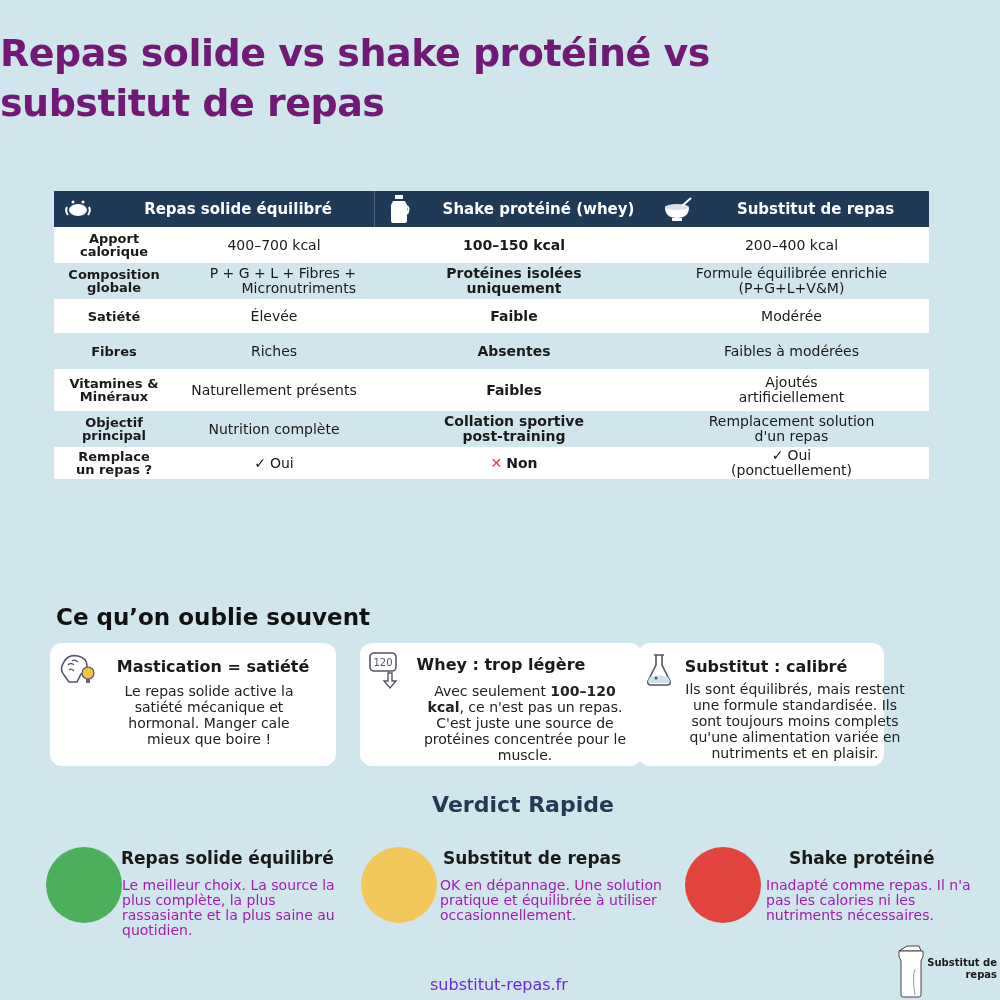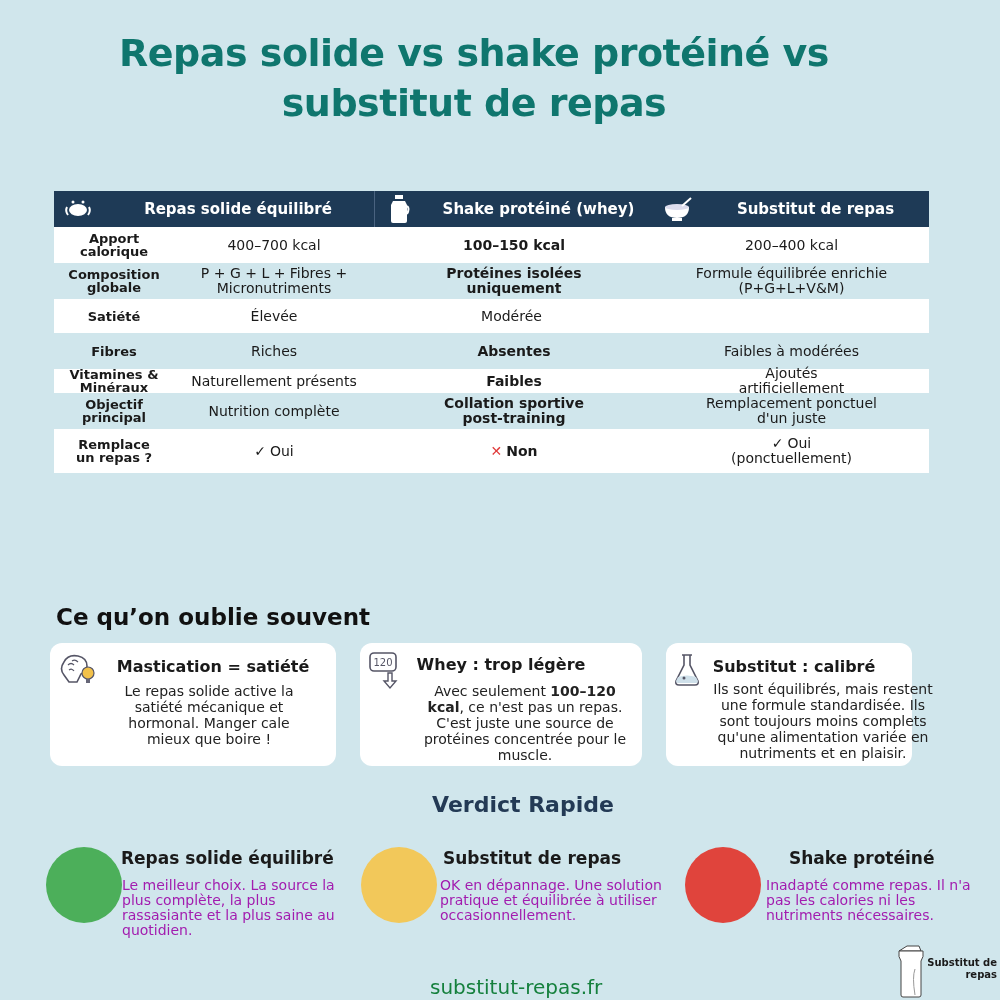--- a/index.html
+++ b/index.html
@@ -6,26 +6,25 @@
   html, body { width: 1000px; height: 1000px; }
   body {
     background: #d0e6ec;
     font-family: "DejaVu Sans", sans-serif;
     color: #1a1a1a;
     position: relative;
     overflow: hidden;
   }
   .title {
     position: absolute; top: 28px; left: 0; width: 948px;
-    text-align: center;
     font-family: "DejaVu Sans", sans-serif;
     font-weight: bold;
     font-size: 38px;
     line-height: 50px;
-    color: #0f766e;
+    color: #701a75;
     letter-spacing: -0.5px;
   }
   
   .cmp {
     position: absolute; left: 54px; top: 191px; width: 875px;
   }
   .cmp-head {
     display: flex; height: 36px; background: #1e3a56; color: #fff;
   }
   .hcell {
@@ -35,21 +34,21 @@
   .hcell .hicon { width: 48px; display: flex; justify-content: center; align-items: center; }
   .hcell .hlabel { flex: 1; text-align: center; }
   .hc1 { width: 320px; }
   .hc2 { width: 280px; border-left: 1px solid #4a6380; }
   .hc3 { width: 275px; }
   .row { display: flex; font-size: 14px; }
   .row.white { background: #ffffff; }
   .row.blue { background: #d0e6ec; }
   .cell { display: flex; align-items: center; justify-content: center; text-align: center; line-height: 15px; }
   .c0 { width: 120px; font-weight: bold; font-size: 13px; line-height: 13px; }
-  .c1 { width: 200px; }
+  .c1 { width: 200px; text-align: right; }
   .c2 { width: 280px; font-weight: bold; }
   .c3 { width: 275px; }
   .check { color: #1a1a1a; margin-right: 4px; }
   .cross { color: #e03a3a; margin-right: 4px; }
 
   .section-title {
     position: absolute; left: 56px; top: 604px;
     font-weight: bold; font-size: 23px; color: #111;
   }
   .card {
@@ -65,21 +64,21 @@
     position: absolute; top: 40px; font-size: 14px; line-height: 16px; text-align: center; color: #222;
   }
   .verdict-title {
     position: absolute; top: 792px; left: 0; width: 1000px; text-align: center;
     font-weight: bold; font-size: 22px; color: #233a55; padding-left: 46px;
   }
   .dot { position: absolute; border-radius: 50%; width: 76px; height: 76px; }
   .vtitle { position: absolute; font-weight: bold; font-size: 17px; }
   .vbody { position: absolute; font-size: 14px; line-height: 15px; color: #a21caf; }
   .footer {
-    position: absolute; top: 975px; left: 430px; font-size: 20px; color: #15803d;
+    position: absolute; top: 975px; left: 430px; font-size: 16px; color: #6d28d9;
   }
   .brand { position: absolute; left: 895px; top: 943px; }
   .brand-text {
     position: absolute; left: 927px; top: 957px; width: 70px;
     font-size: 10px; font-weight: bold; text-align: right; line-height: 12px;
   }
 </style>
 </head>
 <body>
 
@@ -132,41 +131,42 @@
   </div>
   <div class="row blue" style="height:36px">
     <div class="cell c0">Composition globale</div>
     <div class="cell c1" style="padding:0 18px">P + G + L + Fibres + Micronutriments</div>
     <div class="cell c2" style="padding:0 70px">Protéines isolées uniquement</div>
     <div class="cell c3" style="padding:0 40px">Formule équilibrée enrichie (P+G+L+V&amp;M)</div>
   </div>
   <div class="row white" style="height:34px">
     <div class="cell c0">Satiété</div>
     <div class="cell c1">Élevée</div>
+    <div class="cell c2">Faible</div>
     <div class="cell c3">Modérée</div>
   </div>
   <div class="row blue" style="height:36px">
     <div class="cell c0">Fibres</div>
     <div class="cell c1">Riches</div>
     <div class="cell c2">Absentes</div>
     <div class="cell c3">Faibles à modérées</div>
   </div>
-  <div class="row white" style="height:24px">
+  <div class="row white" style="height:42px">
     <div class="cell c0" style="padding:0 8px">Vitamines &amp; Minéraux</div>
     <div class="cell c1">Naturellement présents</div>
     <div class="cell c2">Faibles</div>
     <div class="cell c3" style="padding:0 80px">Ajoutés artificiellement</div>
   </div>
   <div class="row blue" style="height:36px">
     <div class="cell c0" style="padding:0 22px">Objectif principal</div>
     <div class="cell c1">Nutrition complète</div>
     <div class="cell c2" style="padding:0 50px">Collation sportive post-training</div>
-    <div class="cell c3" style="padding:0 50px">Remplacement ponctuel d'un juste</div>
-  </div>
-  <div class="row white" style="height:44px">
+    <div class="cell c3" style="padding:0 50px">Remplacement solution d'un repas</div>
+  </div>
+  <div class="row white" style="height:32px">
     <div class="cell c0" style="padding:0 18px">Remplace un repas ?</div>
     <div class="cell c1">
       <span class="check">✓</span>
       <span>Oui</span>
     </div>
     <div class="cell c2">
       <span class="cross">✕</span>
       <span>Non</span>
     </div>
     <div class="cell c3" style="padding:0 80px">
@@ -195,21 +195,21 @@
     <svg width="34" height="40" viewBox="0 0 34 40">
         <rect x="2" y="2" width="26" height="18" rx="4" fill="none" stroke="#556" stroke-width="1.6"></rect>
         <text x="15" y="15" font-size="10" text-anchor="middle" fill="#556" font-family="DejaVu Sans, sans-serif">120</text>
         <path d="M20 22 v8 h-4 l6 7 l6 -7 h-4 v-8 z" fill="#fff" stroke="#556" stroke-width="1.4"></path>
       </svg>
   </span>
   <div class="ctitle" style="top:12px;padding-left:0">Whey : trop légère</div>
   <div class="cbody" style="left:54px;width:222px"><span>Avec seulement </span><b>100–120 kcal</b><span>, ce n'est pas un repas. C'est juste une source de protéines concentrée pour le muscle.</span></div>
 </div>
 
-<div class="card" style="left:666px;width:246px">
+<div class="card" style="left:638px;width:246px">
   <span class="cicon" style="left:8px;top:10px">
     <svg width="26" height="34" viewBox="0 0 26 34">
         <path d="M8 2 h10 M10 2 v10 l-8 16 q-1 4 3 4 h16 q4 0 3 -4 l-8 -16 v-10" fill="none" stroke="#556" stroke-width="1.6"></path>
         <path d="M4 24 q9 -3 18 0 l2 4 q0 2 -2 2 h-18 q-2 0 -2 -2 z" fill="#cfe0ea"></path>
         <circle cx="10" cy="25" r="1.5" fill="#556"></circle>
       </svg>
   </span>
   <div class="ctitle" style="padding-left:10px">Substitut : calibré</div>
   <div class="cbody" style="left:38px;width:238px;top:38px">Ils sont équilibrés, mais restent une formule standardisée. Ils sont toujours moins complets qu'une alimentation variée en nutriments et en plaisir.</div>
 </div>

